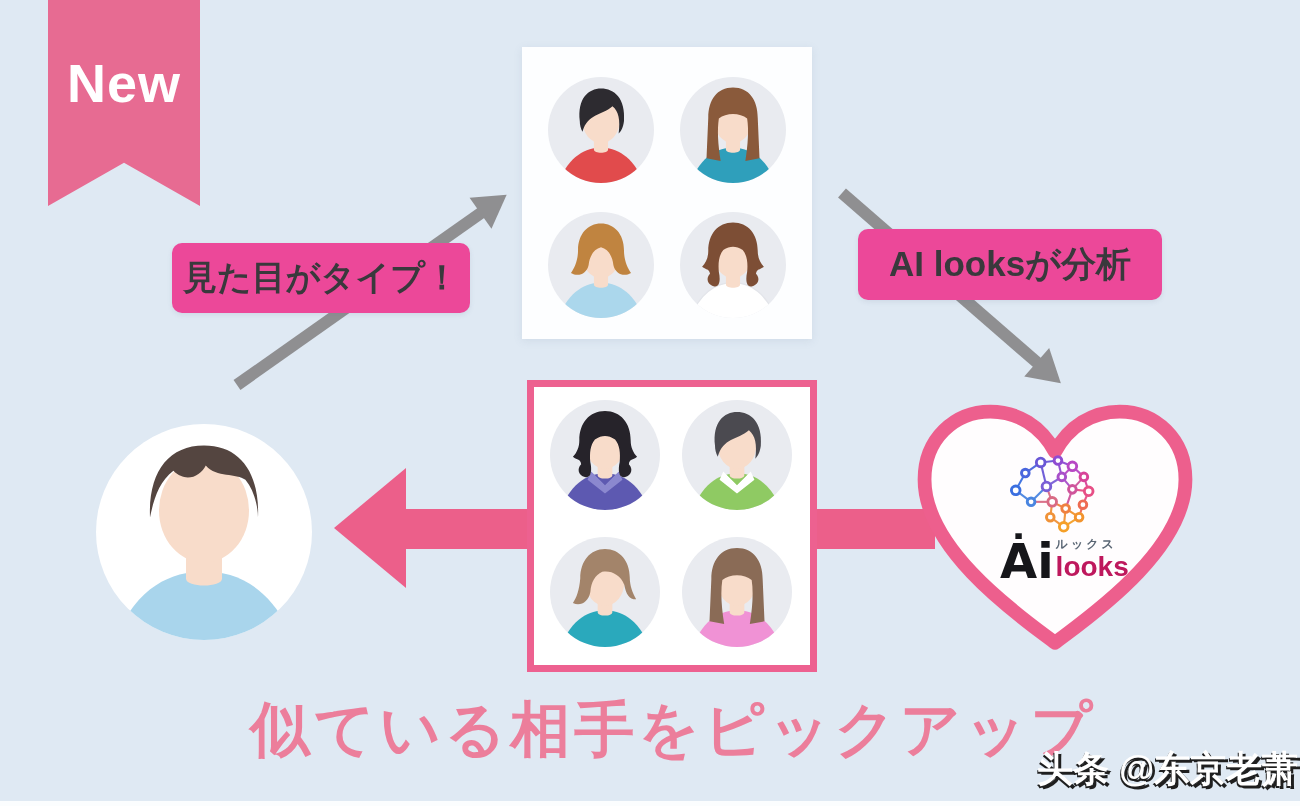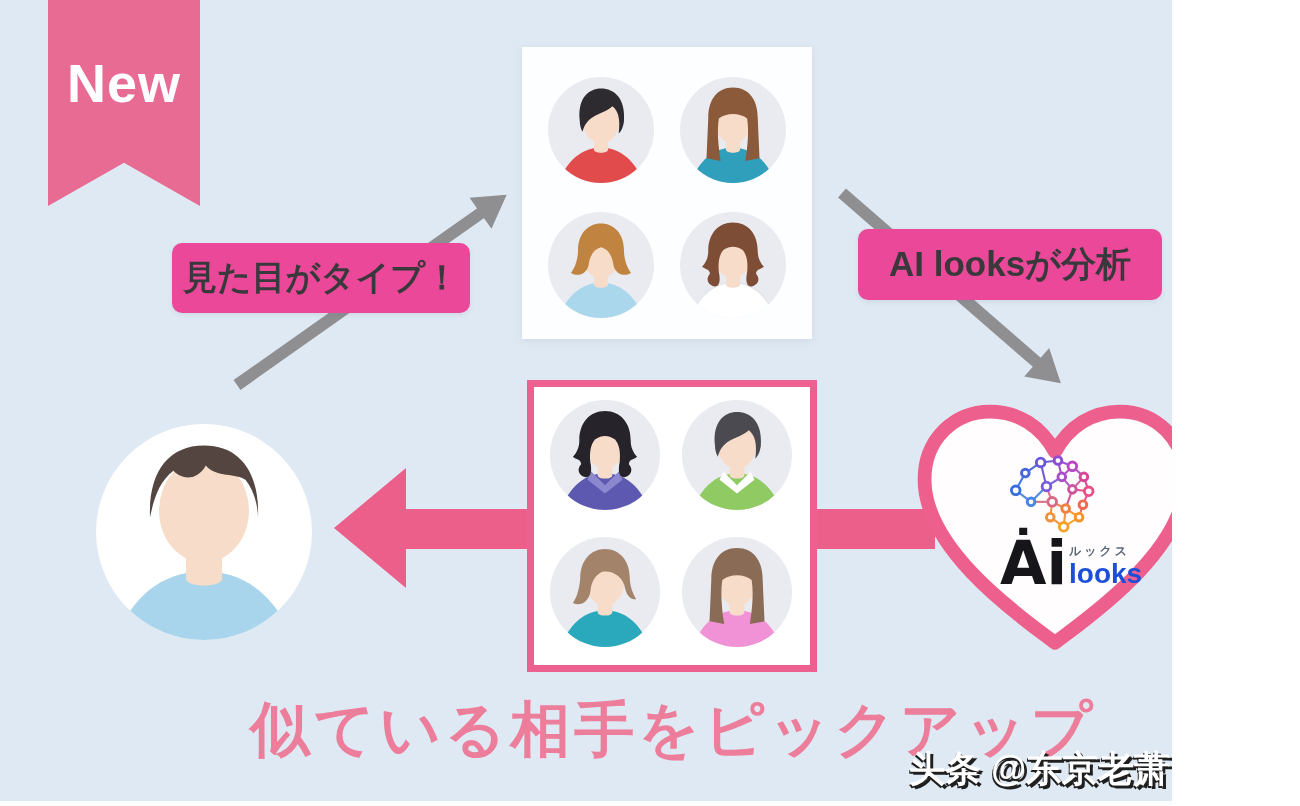--- a/index.html
+++ b/index.html
@@ -1,17 +1,17 @@
 <!DOCTYPE html>
 <html><head>
 <meta charset="utf-8">
 <style>
   html,body{margin:0;padding:0;}
   body{font-family:"Liberation Sans","DejaVu Sans",sans-serif;}
-  .stage{position:relative;width:1172px;height:806px;background:#dfe9f3;overflow:hidden;}
+  .stage{position:relative;width:1300px;height:806px;background:#dfe9f3;overflow:hidden;}
 
   
   .ribbon{position:absolute;left:48px;top:0;width:152px;height:206px;background:#e76b92;
           clip-path:polygon(0 0,100% 0,100% 100%,50% 79%,0 100%);z-index:6;
           display:flex;justify-content:center;align-items:flex-start;}
   .ribbon span{margin-top:52px;color:#ffffff;font-size:54px;font-weight:700;letter-spacing:1px;}
 
   
   .garrow{position:absolute;height:12px;background:#8f8f91;transform-origin:0 50%;z-index:1;}
   .garrow .head{position:absolute;right:-30px;top:-13px;width:0;height:0;
@@ -43,24 +43,24 @@
   
   .pink-shaft{position:absolute;left:400px;top:509px;width:535px;height:40px;background:#ec5f8a;z-index:2;}
   .pink-head{position:absolute;left:334px;top:468px;width:0;height:0;z-index:3;
      border-right:72px solid #ec5f8a;border-top:60px solid transparent;border-bottom:60px solid transparent;}
 
   
   .heart-wrap{position:absolute;left:900px;top:384px;width:310px;height:280px;z-index:3;}
   .heart-wrap svg.heart{width:100%;height:100%;}
   .brain{position:absolute;left:102px;top:66px;width:110px;height:96px;}
   .brand{position:absolute;left:100px;top:152px;display:flex;align-items:flex-end;}
-  .brand-mark{font-family:"DejaVu Sans",sans-serif;font-size:60px;font-weight:800;color:#16161a;line-height:.9;}
+  .brand-mark{font-family:"DejaVu Sans",sans-serif;font-size:48px;font-weight:800;color:#16161a;line-height:.9;}
   .brand-col{margin-left:2px;padding-bottom:2px;}
   .brand-ruby{font-size:12px;letter-spacing:3px;color:#5a6674;font-weight:700;}
-  .brand-word{font-size:28px;font-weight:800;color:#1d4ed8;line-height:1;}
+  .brand-word{font-size:28px;font-weight:800;color:#be185d;line-height:1;}
 
   
   .user-av{position:absolute;left:96px;top:424px;width:216px;height:216px;z-index:3;background:#ffffff;}
 
   
   .headline{position:absolute;left:250px;top:690px;font-size:60px;font-weight:800;letter-spacing:4px;
             color:#ec7e9b;z-index:4;white-space:nowrap;}
   .watermark{position:absolute;right:2px;bottom:12px;font-size:36px;font-weight:700;color:#ffffff;
              text-shadow:3px 3px 0 #1f1f1f,-1px 2px 0 #1f1f1f;z-index:5;white-space:nowrap;margin-left:33px;}
   .bottom-strip{position:absolute;left:0;bottom:0;width:100%;height:5px;background:#fbfdfe;z-index:5;}

